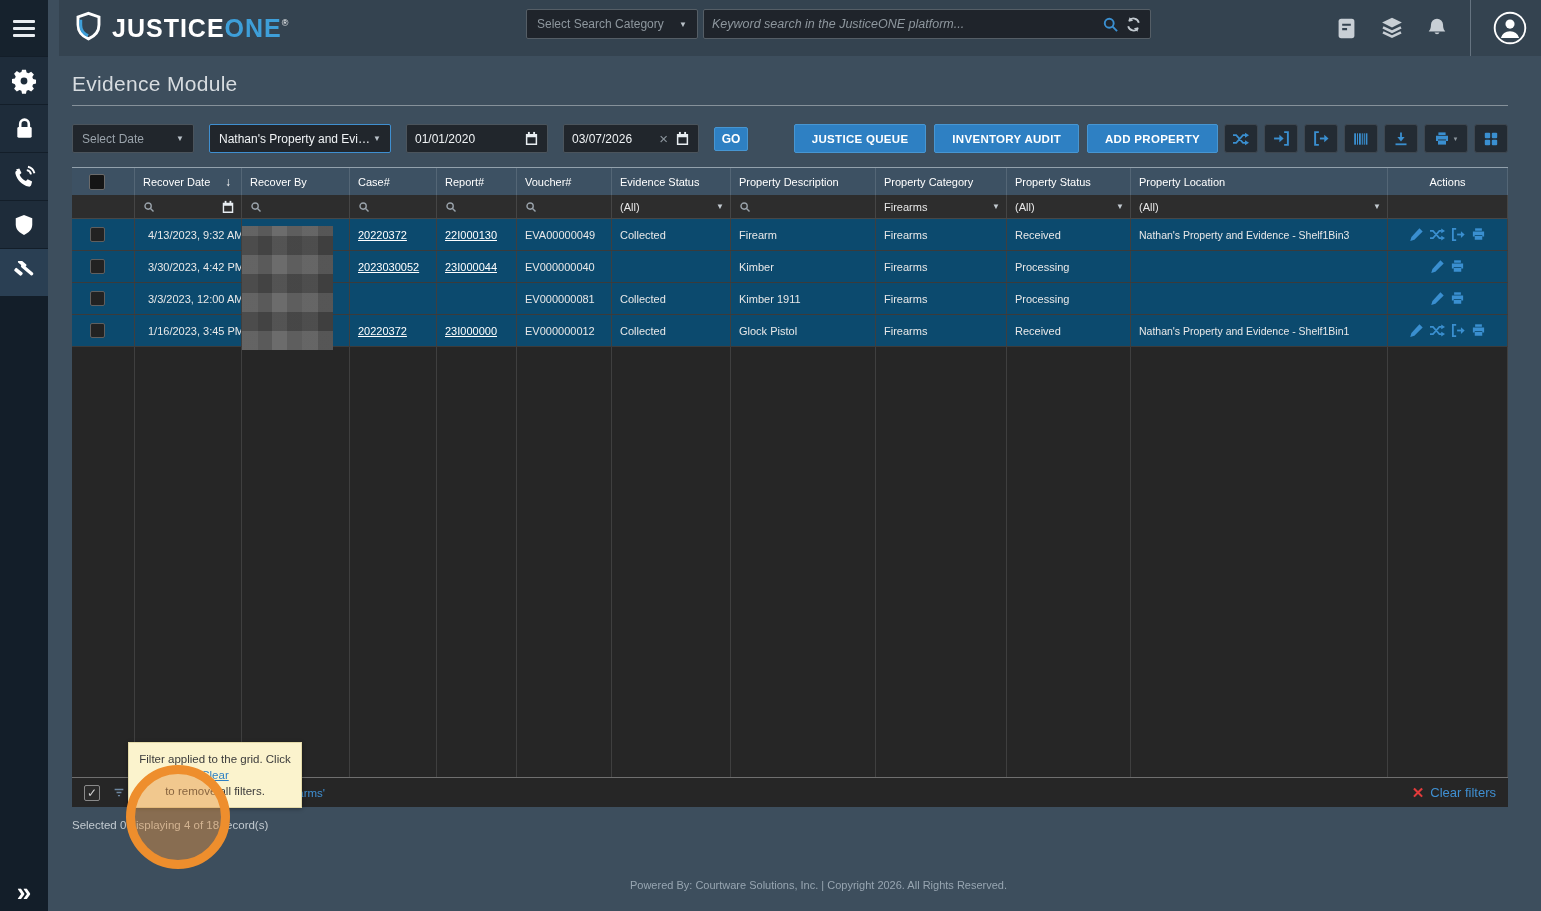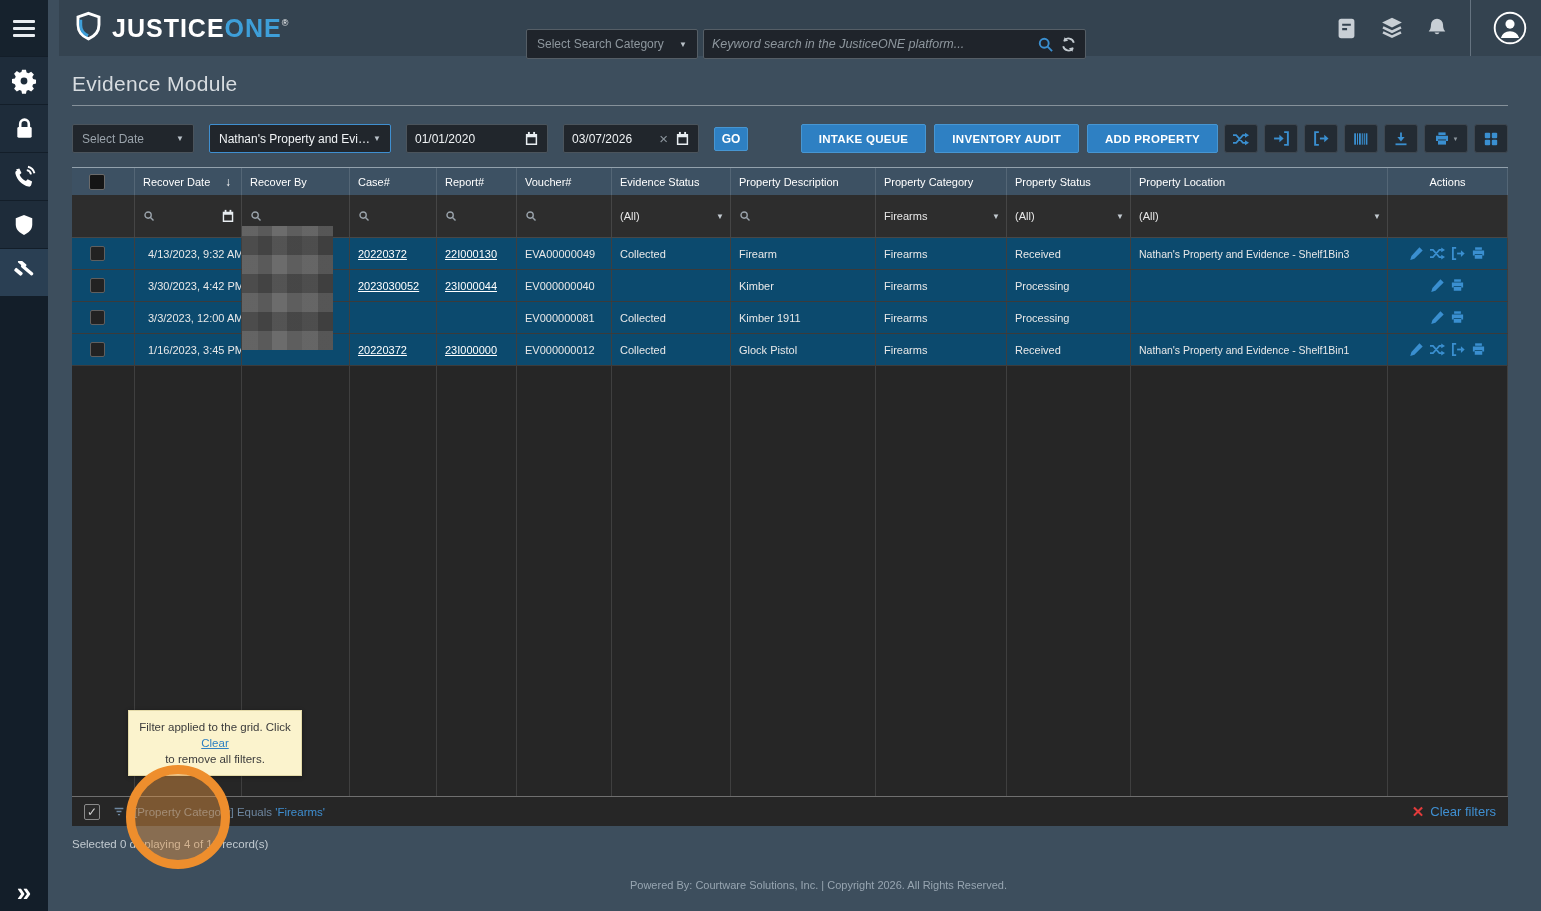--- a/index.html
+++ b/index.html
@@ -21,26 +21,26 @@
   .expand-btn { position:absolute; left:0; bottom:2px; width:48px; height:34px; background:transparent; border:none;
                 color:#fff; font-size:26px; font-weight:bold; cursor:pointer; line-height:28px; }
 
   
   .main { position:absolute; left:48px; top:0; right:0; bottom:0; }
   .topbar { position:relative; height:56px; background:#344350; display:flex; align-items:center;margin-left:11px; }
   .brand { display:flex; align-items:center; margin-left:14px; cursor:pointer; }
   .brand-justice { color:#fff; font-size:25px; font-weight:bold; letter-spacing:1px; margin-left:8px; }
   .brand-one { color:#3e9fd9; font-size:25px; font-weight:bold; letter-spacing:1px; }
   .brand-reg { color:#fff; font-size:9px; vertical-align:top; margin-top:-10px; display:inline-block; }
-  .search-wrap { position:absolute; left:467px; top:29px; display:flex; }
+  .search-wrap { position:absolute; left:467px; top:9px; display:flex; }
   .cat-select { width:172px; height:30px; background:#1f242b; border:1px solid #555e66; border-radius:2px;
                 display:flex; align-items:center; justify-content:space-between; padding:0 10px; cursor:pointer; }
   .cat-select span.lbl { color:#8e979e; font-size:12px; }
   .caret { color:#b9c1c8; font-size:8px; }
-  .search-box { width:383px; height:30px; background:#1f242b; border:1px solid #555e66; border-radius:2px;
+  .search-box { width:448px; height:30px; background:#1f242b; border:1px solid #555e66; border-radius:2px;
                 margin-left:5px; display:flex; align-items:center; padding:0 8px; }
   .search-box input { flex:1; background:transparent; border:none; outline:none; color:#d7dce0;
                       font-size:12.5px; font-style:italic; }
   .search-box input::placeholder { color:#8e979e; }
   .sicon { color:var(--icon-blue); display:flex; align-items:center; cursor:pointer; margin-left:6px; }
   .sync { color:#c3cad0; }
   .top-icons { position:absolute; right:0; top:0; height:56px; display:flex; align-items:center; gap:22px; padding-right:14px; }
   .tico { color:#c8cfd5; cursor:pointer; display:flex; }
   .top-divider { width:1px; height:56px; background:#8795a0; opacity:.6; }
 
@@ -71,21 +71,21 @@
 
   
   .grid { margin-top:14px; position:relative; border-top:1px solid #93a1ac; }
   .cols { display:grid; grid-template-columns:var(--cols); }
   .grid-header { background:#3d5163; height:27px; }
   .h-cell { display:flex; align-items:center; font-size:11px; color:#fff; padding-left:8px; cursor:pointer;
             border-right:1px solid rgba(255,255,255,.12); overflow:hidden; white-space:nowrap; }
   .h-cell.center { justify-content:center; padding-left:0; }
   .sort-arrow { margin-left:auto; margin-right:10px; font-size:12px; color:#fff; }
   .hdr-checkbox { width:16px; height:16px; background:#151515; border:1px solid #6b6b6b; border-radius:2px; margin-left:9px; cursor:pointer; }
-  .grid-filter { background:#2d2d2d; height:43px; border-bottom:1px solid #474747; }
+  .grid-filter { background:#2d2d2d; height:24px; border-bottom:1px solid #474747; }
   .f-cell { display:flex; align-items:center; font-size:11px; color:#cfd4d8; padding:0 6px 0 8px;
             border-right:1px solid #454545; overflow:hidden; white-space:nowrap; }
   .f-cell .mag { color:#9aa3ab; display:flex; }
   .f-cell .fval { margin-right:auto; color:#e8e8e8; }
   .f-cell .mag + .fcal { margin-left:auto; }
   .fcal { color:#e8edf1; display:flex; cursor:pointer; }
   .f-caret { color:#c3cad0; font-size:8px; margin-left:auto; cursor:pointer; }
   .grid-row { height:32px; background:#0c4a6e; border-bottom:1px solid #3b3b3b; }
   .cell { display:flex; align-items:center; font-size:11px; color:#e8e8e8; padding-left:8px;
           border-right:1px solid #3f3f3f; overflow:hidden; white-space:nowrap; }
@@ -108,21 +108,21 @@
   .chip-text { font-size:11.5px; color:#6e87a0; }
   .chip-text .hl { color:#3f8fd1; }
   .chip-right { margin-left:auto; display:flex; align-items:center; cursor:pointer; }
   .red-x { color:#e23b3b; font-weight:bold; font-size:15px; margin-right:6px; }
   .clear-filters { color:#3f8fd1; font-size:13px; }
 
   .status-line { margin-top:12px; font-size:11.5px; color:#c2cad0; }
   .page-footer { position:absolute; left:48px; right:0; top:879px; text-align:center; font-size:11px; color:#97a5b1; }
 
   
-  .tooltip { position:absolute; left:128px; top:710px; width:174px; height:66px; background:#fbf3cd;
+  .tooltip { position:absolute; left:128px; top:742px; width:174px; height:66px; background:#fbf3cd;
              border:1px solid #e3d9a8; box-shadow:0 1px 4px rgba(0,0,0,.35); z-index:30;
              display:flex; flex-direction:column; align-items:center; justify-content:center;
              font-size:11.5px; color:#3b3b3b; text-align:center; line-height:16px; }
   .tooltip a { color:#2e80c3; text-decoration:underline; cursor:pointer; }
   .orange-circle { position:absolute; left:126px; top:765px; width:104px; height:104px; border-radius:50%;
                    border:9px solid #ee8e2d; background:rgba(228,148,66,.45); z-index:40; pointer-events:none; }
 </style>
 </head>
 <body>
 
@@ -275,21 +275,21 @@
                 <svg viewBox="0 0 16 16" width="15" height="15" fill="currentColor">
                   <path fill-rule="evenodd" d="M2 3.2h12v11.6H2zM3.6 6.6h8.8v6.6H3.6z"></path>
                   <rect x="4.2" y="1" width="2" height="3.2"></rect>
                   <rect x="9.8" y="1" width="2" height="3.2"></rect>
                 </svg>
               </span>
           </div>
           <button class="go-btn">GO</button>
         </div>
         <div class="toolbar-right">
-          <button class="blue-btn">INTAKE QUEUE</button>
+          <button class="blue-btn">JUSTICE QUEUE</button>
           <button class="blue-btn">INVENTORY AUDIT</button>
           <button class="blue-btn">ADD PROPERTY</button>
           <div class="icon-btn">
               <svg viewBox="0 0 18 16" width="18" height="16">
                 <path d="M1 4.2h3.2L11 11.8h2.6M1 11.8h3.2L11 4.2h2.6" fill="none" stroke="currentColor" stroke-width="1.7"></path>
                 <path d="M13 1.7 17 4.2 13 6.7z" fill="currentColor"></path>
                 <path d="M13 9.3 17 11.8 13 14.3z" fill="currentColor"></path>
               </svg>
             </div>
           <div class="icon-btn">

